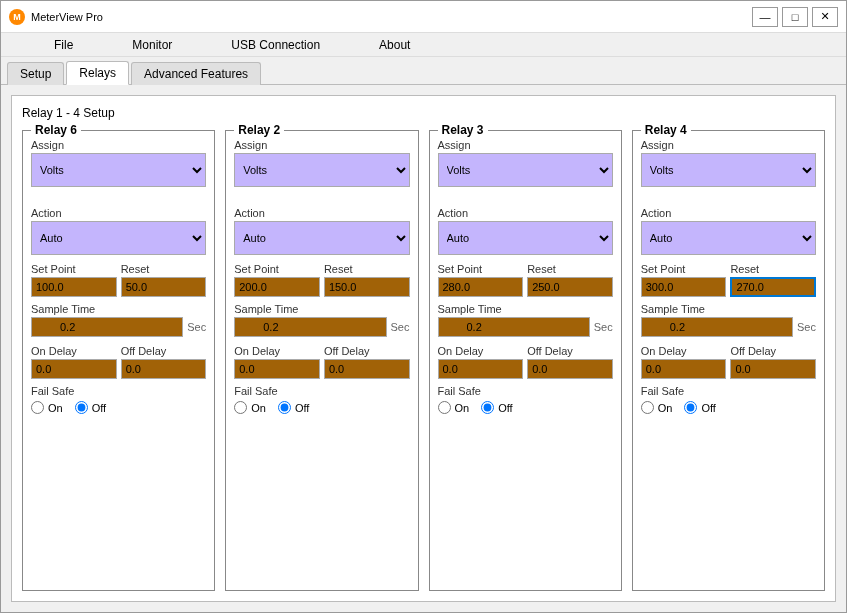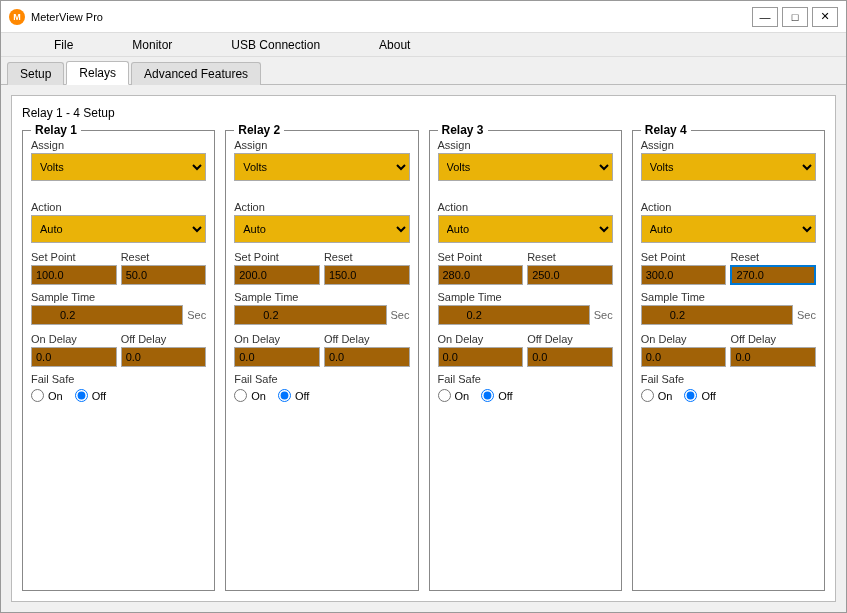--- a/index.html
+++ b/index.html
@@ -148,24 +148,24 @@
     .field-group {
       margin-bottom: 8px;
     }
     .field-label {
       font-size: 11px;
       color: #333;
       margin-bottom: 2px;
     }
     select {
       width: 100%;
-      height: 28px;
+      height: 34px;
       font-size: 11px;
       border: 1px solid #aaa;
-      background: #eab308;
+      background: #c4b5fd;
       padding: 1px 4px;
     }
     .spacer { height: 12px; }
     .two-col {
       display: grid;
       grid-template-columns: 1fr 1fr;
       gap: 4px;
     }
     input[type="text"] {
       width: 100%;
@@ -242,21 +242,21 @@
     <div class="tab">Advanced Features</div>
   </div>
 
   <div class="content-area">
     <div class="panel">
       <div class="panel-title">Relay 1 - 4 Setup</div>
 
       <div class="relay-grid">
 
         <div class="relay-box">
-          <span class="relay-box-title">Relay 1</span>
+          <span class="relay-box-title">Relay 6</span>
           <div class="field-group">
             <div class="field-label">Assign</div>
             <select>
               <option>Volts</option>
               <option>Amps</option>
               <option>Watts</option>
             </select>
           </div>
           <div class="spacer"></div>
           <div class="field-group">

